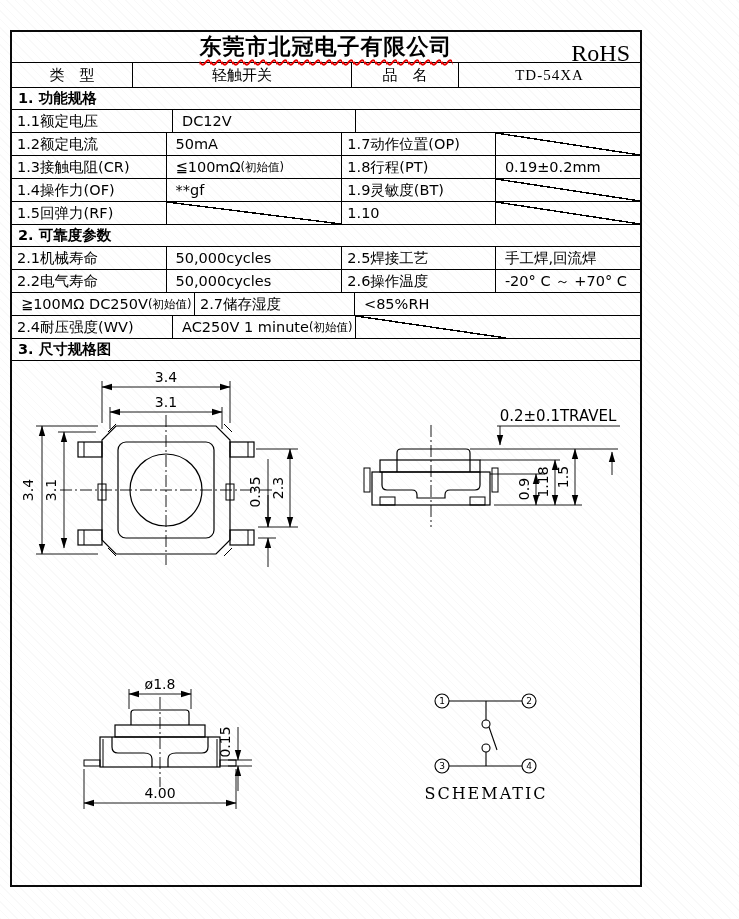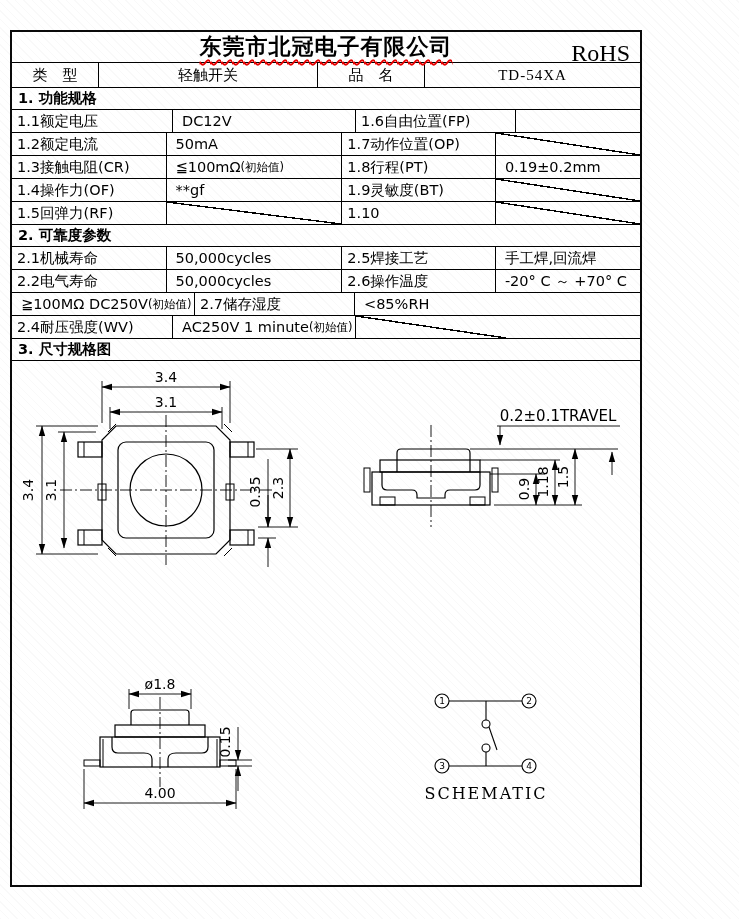--- a/index.html
+++ b/index.html
@@ -26,21 +26,21 @@
     text-decoration-line:underline;text-decoration-style:wavy;
     text-decoration-color:#e60000;text-decoration-thickness:1.5px;
     text-underline-offset:5px;
   }
   .rohs{
     position:absolute;right:10px;top:8px;
     font-family:"Liberation Serif",serif;font-size:24px;
   }
   .row-meta{height:24px;flex:0 0 24px;border-bottom:1px solid #000;display:flex;}
   .row-meta .cell{display:flex;align-items:center;justify-content:center;font-size:15px;box-sizing:border-box;}
-  .m1{width:87px;border-right:1px solid #000;}
+  .m1{width:121px;border-right:1px solid #000;}
   .m2{width:219px;border-right:1px solid #000;}
   .m3{width:107px;border-right:1px solid #000;}
   .m4{flex:1;font-family:"Liberation Serif",serif;font-size:15px;letter-spacing:1px;}
   .sec-row{
     height:22px;flex:0 0 22px;border-bottom:1px solid #000;
     display:flex;align-items:center;padding-left:6px;box-sizing:border-box;
     font-size:14.5px;font-weight:bold;
   }
   .spec-row{height:22px;flex:0 0 22px;border-bottom:1px solid #000;display:flex;}
   .spec-row .cell{
@@ -81,23 +81,20 @@
       <div class="cell m3">品　名</div>
       <div class="cell m4">TD-54XA</div>
     </div>
 
     <div style="display:contents"><div class="sec-row">1.  功能规格</div><div class="spec-row">
           <div class="cell c1">
             <span>1.1额定电压</span>
           </div>
           <div class="cell c2">
             <span>DC12V</span>
-          </div>
-          <div class="cell c3">
-            <span>1.6自由位置(FP)</span>
           </div>
         </div><div class="spec-row">
           <div class="cell c1">
             <span>1.2额定电流</span>
           </div>
           <div class="cell c2">
             <span>50mA</span>
           </div>
           <div class="cell c3">
             <span>1.7动作位置(OP)</span>

